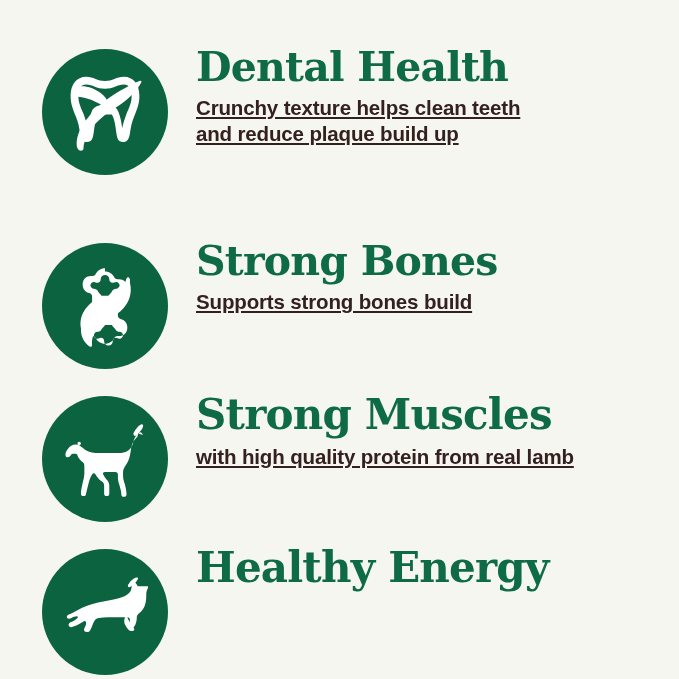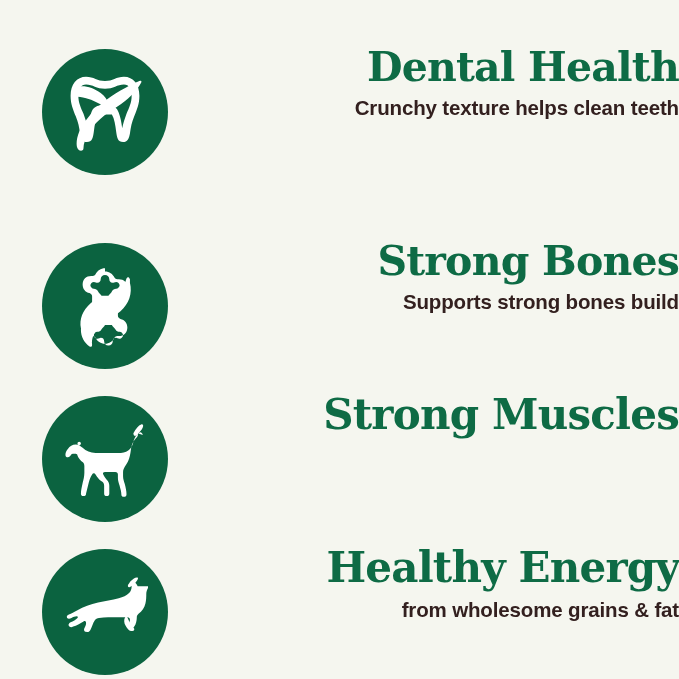--- a/index.html
+++ b/index.html
@@ -12,22 +12,21 @@
     background: #f5f6ef;
     font-family: "Liberation Sans", sans-serif;
     overflow: hidden;
   }
   .benefits-panel {
     position: relative;
     width: 679px;
     height: 679px;
     background: #f5f6ef;
     box-sizing: border-box;
-    padding: 40px 0 0 0;
-    text-align: right;
+    padding: 40px 8px 0 0;
   }
   .benefit-row {
     position: relative;
     display: flex;
     align-items: flex-start;
     height: 152px;
     padding-left: 42px;
     box-sizing: border-box;
   }
   .icon-badge {
@@ -63,20 +62,21 @@
     white-space: nowrap;
   }
   .benefit-desc {
     font-family: "Liberation Sans", sans-serif;
     font-weight: 600;
     font-size: 20.5px;
     line-height: 1.26;
     letter-spacing: -0.15px;
     color: #33201f;
     margin: 0;
+    text-decoration: underline;
   }
   .benefit-desc .line {
     display: block;
   }
   
   .row-dental   { height: 154px; }
   .row-bones    { height: 153px; margin-top: 40px; }
   .row-muscles  { height: 153px; }
   .row-energy   { height: 153px; }
   .row-muscles .benefit-heading { font-size: 42px; }
@@ -96,20 +96,21 @@
 
           <path fill="#ffffff" d="M92 16c-6 11-16 20-28 28C50 53 38 62 31 74c-4 7-6 13-6 18 0 2-1 3-3 3-3 0-5-3-5-8 0-9 4-19 12-29C39 45 54 33 68 25c9-5 17-9 22-11 2-1 3 0 2 2z"></path>
           <path fill="#ffffff" d="M23 20c8 0 15 3 22 8 5 4 8 8 9 13 1 3-1 5-4 3-7-4-14-8-22-10-5-1-9-2-12-2-3 0-4-2-2-5 2-4 5-7 9-7z"></path>
         </svg>
       </span>
     </div>
     <div class="benefit-text">
       <h2 class="benefit-heading">Dental Health</h2>
       <p class="benefit-desc">
         <span class="line">Crunchy texture helps clean teeth</span>
+        <span class="line">and reduce plaque build up</span>
       </p>
     </div>
   </div>
 
   <div class="benefit-row row-bones">
     <div class="icon-badge">
       <span>
         <svg viewBox="0 0 100 100" xmlns="http://www.w3.org/2000/svg" aria-hidden="true">
 
           <path fill="#ffffff" d="M50 6c-5 0-9 3-11 7-1 2-3 2-5 2-6 0-10 4-10 10 0 5 3 9 8 10 2 1 3 2 3 4v22c0 2-1 3-3 4-5 1-8 5-8 10 0 6 4 10 10 10 2 0 4 0 5 2 2 4 6 7 11 7s9-3 11-7c1-2 3-2 5-2 6 0 10-4 10-10 0-5-3-9-8-10-2-1-3-2-3-4V43c0-2 1-3 3-4 5-1 8-5 8-10 0-6-4-10-10-10-2 0-4 0-5-2-2-4-6-7-11-7zm0 8c3 0 5 2 5 5 0 2 1 4 4 4 1 0 2-1 4-1 2 0 4 2 4 4s-2 4-4 4c-2 0-4 1-5 3-1 2-3 3-4 5h-8c-1-2-3-3-4-5-1-2-3-3-5-3-2 0-4-2-4-4s2-4 4-4c2 0 3 1 4 1 3 0 4-2 4-4 0-3 2-5 5-5zm-8 58h16c1 2 3 3 4 5 1 2 3 3 5 3 2 0 4 2 4 4s-2 4-4 4c-2 0-3-1-4-1-3 0-4 2-4 4 0 3-2 5-5 5s-5-2-5-5c0-2-1-4-4-4-1 0-2 1-4 1-2 0-4-2-4-4s2-4 4-4c2 0 4-1 5-3 1-2 3-3 4-5z"></path>
@@ -131,34 +132,34 @@
     <div class="icon-badge">
       <span>
         <svg viewBox="0 0 100 100" xmlns="http://www.w3.org/2000/svg" aria-hidden="true">
           <path fill="#ffffff" d="M94 22c-1-3-3-4-5-2-3 2-5 6-6 10-1 5-3 8-6 10-3 2-7 3-12 3H39c-6 0-11-2-15-6-2-2-5-4-8-4-4 0-7 2-9 5-2 2-3 5-3 7 0 2 1 3 3 3 1 0 2-1 3-2 1-2 2-2 4-2h2c1 0 2 1 2 2 1 3 3 5 5 7 2 1 3 3 3 5v8c0 4-1 8-2 12-1 5-2 9-2 12 0 2 1 3 3 3s3-1 3-3c1-4 2-8 3-12 1-4 2-7 4-10 1-2 3-2 4 0 2 3 4 6 7 8 2 1 3 3 3 5v9c0 2 1 3 3 3s3-1 3-3v-9c0-3-1-5-3-7-2-2-3-4-4-6-1-2 0-3 2-3h12c2 0 3 1 3 3v4c0 3 1 6 2 9 1 4 2 7 2 10 0 2 1 3 3 3s3-1 3-3c0-4-1-8-2-12-1-3-2-6-2-9v-5c0-2 1-4 2-6 3-4 5-8 6-13 1-4 1-8 2-11 1-4 3-7 5-9 2-2 3-4 2-6zM20 30c1 0 2 1 2 2s-1 2-2 2-2-1-2-2 1-2 2-2z"></path>
           <path fill="#ffffff" d="M83 20c3-5 6-9 9-10 2-1 3 1 2 3-1 3-4 6-7 9-2 2-4 1-4-2z"></path>
         </svg>
       </span>
     </div>
     <div class="benefit-text">
       <h2 class="benefit-heading">Strong Muscles</h2>
+      <p class="benefit-desc">
+        <span class="line">with high quality protein from real lamb</span>
+      </p>
     </div>
   </div>
 
   <div class="benefit-row row-energy">
     <div class="icon-badge">
       <span>
         <svg viewBox="0 0 100 100" xmlns="http://www.w3.org/2000/svg" aria-hidden="true">
           <path fill="#ffffff" d="M88 20c-2-4-4-6-6-5-1 1-1 3-1 5 0 3-1 6-3 8-3 3-7 5-12 6-8 2-16 3-24 5-9 2-17 5-24 9-4 2-7 4-10 5-2 1-3 2-2 4 1 1 3 1 5 0 2-1 4-2 6-2 1 0 2 1 1 2-2 2-5 4-8 5-2 1-3 3-2 4 1 2 3 2 5 1 4-1 8-4 12-6 2-1 3 0 3 2 0 2-1 4-2 6-1 2 0 4 2 4 2 1 4 0 5-2 2-4 3-8 5-11 1-2 3-3 5-3 7-1 14-1 21-1h12c2 0 3 1 3 3 0 2-1 4-2 6-1 2 0 4 2 4 2 1 4 0 5-2 2-3 3-7 3-11 0-2 1-3 2-4 4-3 7-7 8-12 1-4 1-8 1-11 0-3 1-5 2-7 1-1 1-2 0-2z"></path>
           <path fill="#ffffff" d="M80 14c3-3 6-5 8-4 1 1 0 3-2 5-2 3-5 5-7 6-2 1-3-1-2-3 1-1 2-3 3-4z"></path>
           <path fill="#ffffff" d="M76 56c2 5 4 9 7 12 2 2 1 4-1 4-3 1-6-2-8-6-2-3-2-7-1-9 1-2 2-2 3-1z"></path>
         </svg>
       </span>
     </div>
     <div class="benefit-text">
       <h2 class="benefit-heading">Healthy Energy</h2>
-      <p class="benefit-desc">
-        <span class="line">from wholesome grains &amp; fat</span>
-      </p>
     </div>
   </div>
 
 </div>
 
 </body></html>

